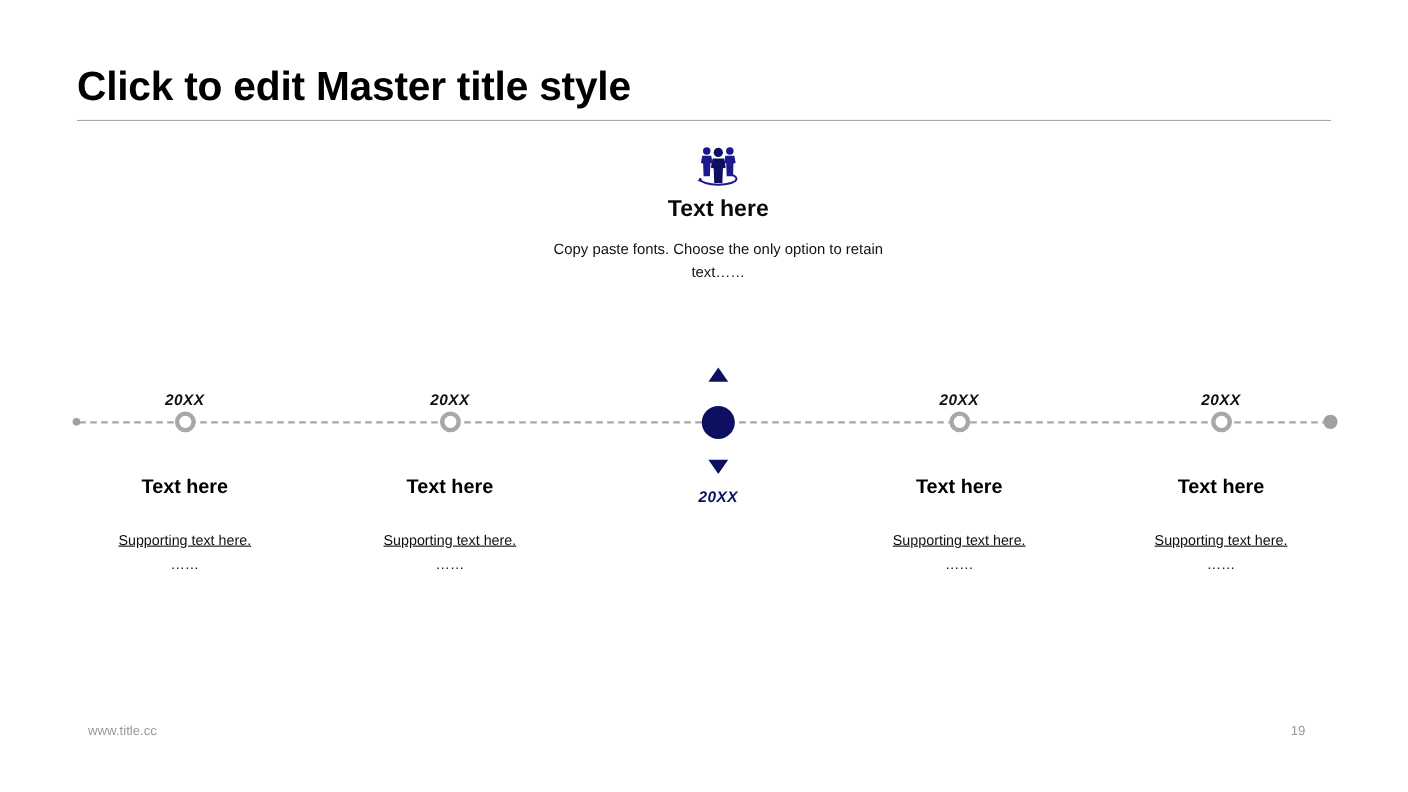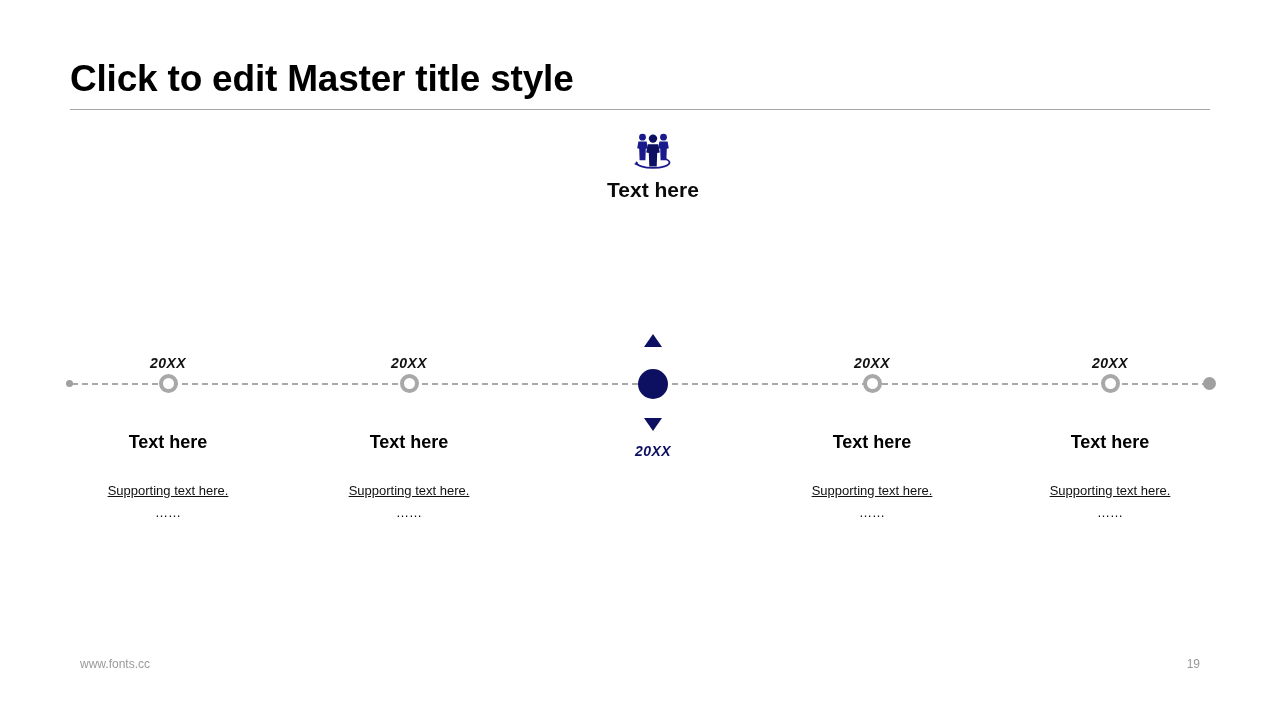--- a/index.html
+++ b/index.html
@@ -219,21 +219,21 @@
     left: 80px;
     top: 657px;
     font-size: 12px;
     color: #9a9a9a;
   }
   .footer-page {
     position: absolute;
     left: 1160px;
     top: 657px;
     width: 40px;
-    text-align: right;
+    text-align: center;
     font-size: 12px;
     color: #9a9a9a;
   }
 </style>
 </head>
 <body>
 
 <div class="slide">
 
   <div class="title-block">
@@ -250,20 +250,21 @@
       <circle cx="33.5" cy="6.2" r="3.4" fill="#1a1a8c"></circle>
       <path d="M29.4 10.6h8.2l1.2 6.6-2.0 0.5-0.4 11.5h-5.8l-0.4-11.5-2.0-0.5z" fill="#1a1a8c"></path>
 
       <circle cx="23" cy="7.6" r="4.2" fill="#0d1060"></circle>
       <path d="M17.8 13.2h10.4l1.6 8.2-2.6 0.6-0.5 13.4h-7.4l-0.5-13.4-2.6-0.6z" fill="#0d1060"></path>
 
       <path d="M6.5 31.5c0 3.0 7.4 5.4 16.5 5.4s16.5-2.4 16.5-5.4c0-1.6-2.1-3.0-5.4-4.0" fill="none" stroke="#1a1a8c" stroke-width="1.8" stroke-linecap="round"></path>
       <path d="M4.0 33.0l3.4-1.9 0.3 3.6z" fill="#1a1a8c"></path>
     </svg>
     <div class="center-heading">Text here</div>
+    <div class="center-para">Copy paste fonts. Choose the only option to retain text……</div>
   </div>
 
   <div class="timeline">
     <div class="tl-line"></div>
     <div class="tl-cap left"></div>
     <div class="tl-cap right"></div>
   </div>
 
   <div class="node" style="left:168px; top:0;">
     <div style="position:absolute; left:0; top:394px;">
@@ -313,16 +314,16 @@
       <div class="year">20XX</div>
       <div class="node-body" style="top:37px;">
         <div class="node-title">Text here</div>
         <div class="node-sub">Supporting text here.</div>
         <div class="node-dots">……</div>
       </div>
     </div>
     <div class="ring"></div>
   </div>
 
-  <div class="footer-url">www.fonts.cc</div>
+  <div class="footer-url">www.title.cc</div>
   <div class="footer-page">19</div>
 
 </div>
 
 </body></html>

